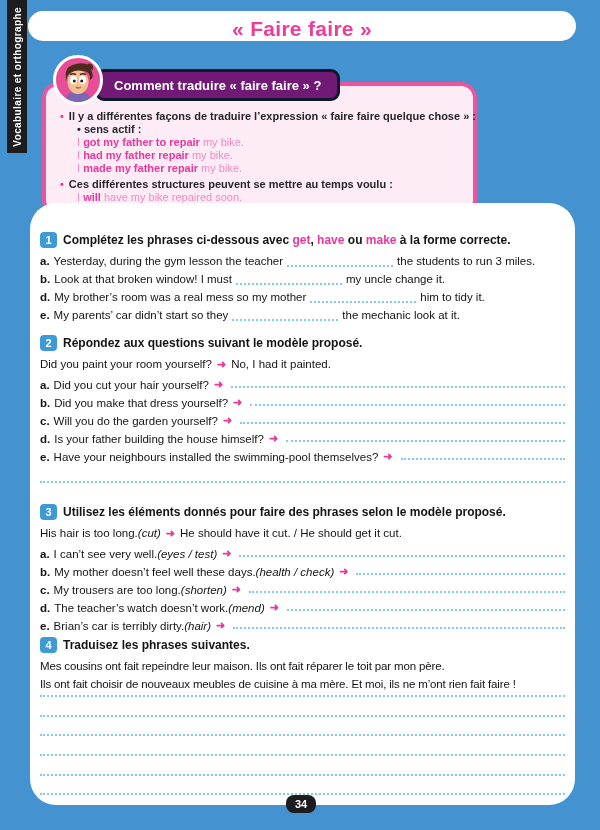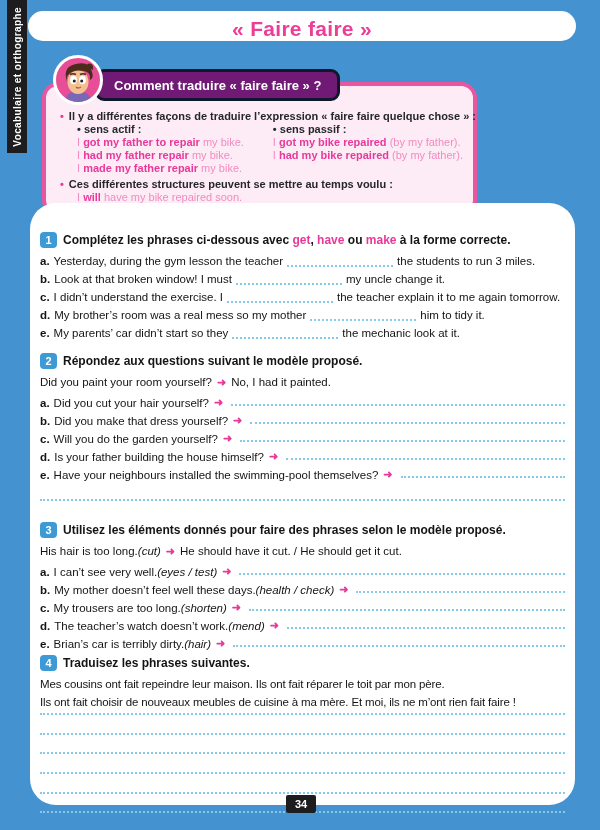--- a/index.html
+++ b/index.html
@@ -82,21 +82,21 @@
   .src{height:18px;line-height:18px;white-space:nowrap;letter-spacing:-.15px;}
   .ans-row{height:17.7px;border-top:2px dotted #85c9ec;}
   .ans-first{margin-top:2px;}
   .gap10{margin-top:10px;}
   .gap20{margin-top:20px;}
   .gap22{margin-top:22px;}
   .gap4{margin-top:4px;}
   
   .page-badge{
     position:absolute;left:286px;top:795px;width:30px;height:18px;
-    background:#1d1d1f;border-radius:2px;z-index:5;
+    background:#1d1d1f;border-radius:8px;z-index:5;
     display:flex;align-items:center;justify-content:center;
     color:#fff;font-size:11px;font-weight:bold;
   }
 </style>
 </head>
 <body>
 
 <div class="sidebar">
   <span>Vocabulaire et orthographe</span>
 </div>
@@ -129,41 +129,35 @@
   <div class="ib-line">
     <span class="ib-bullet">•</span><span class="ib-bold">Il y a différentes façons de traduire l’expression « faire faire quelque chose » :</span>
   </div>
   <div class="ib-cols">
     <div class="ib-col-left">
       <div class="ib-label">• sens actif :</div>
       <div class="ib-ex"><span class="lp">I </span><span class="mp">got my father to repair</span><span class="lp"> my bike.</span></div>
       <div class="ib-ex"><span class="lp">I </span><span class="mp">had my father repair</span><span class="lp"> my bike.</span></div>
       <div class="ib-ex"><span class="lp">I </span><span class="mp">made my father repair</span><span class="lp"> my bike.</span></div>
     </div>
-    <div class="ib-col-right">
-      <div class="ib-label">• sens passif :</div>
-      <div class="ib-ex"><span class="lp">I </span><span class="mp">got my bike repaired</span><span class="lp"> (by my father).</span></div>
-      <div class="ib-ex"><span class="lp">I </span><span class="mp">had my bike repaired</span><span class="lp"> (by my father).</span></div>
-    </div>
   </div>
   <div class="ib-line mt3">
     <span class="ib-bullet">•</span><span class="ib-bold">Ces différentes structures peuvent se mettre au temps voulu :</span>
   </div>
   <div class="ib-tense"><span class="lp">I </span><span class="mp">will</span><span class="lp"> have my bike repaired soon.</span></div>
 </div>
 
 <div class="panel">
 
   <div class="ex-head gap22">
     <span class="badge">1</span>
     <span class="ex-title"><span>Complétez les phrases ci-dessous avec </span><span class="pw">get</span><span>, </span><span class="pw">have</span><span> ou </span><span class="pw">make</span><span> à la forme correcte.</span></span>
   </div>
   <div class="row1"><span class="letter">a.</span><span>Yesterday, during the gym lesson the teacher</span><span class="blank"></span><span>the students to run 3 miles.</span></div>
   <div class="row1"><span class="letter">b.</span><span>Look at that broken window! I must</span><span class="blank"></span><span>my uncle change it.</span></div>
-  <div class="row1"><span class="letter">c.</span><span>I didn’t understand the exercise. I</span><span class="blank"></span><span>the teacher explain it to me again tomorrow.</span></div>
   <div class="row1"><span class="letter">d.</span><span>My brother’s room was a real mess so my mother</span><span class="blank"></span><span>him to tidy it.</span></div>
   <div class="row1"><span class="letter">e.</span><span>My parents’ car didn’t start so they</span><span class="blank"></span><span>the mechanic look at it.</span></div>
 
   <div class="ex-head gap10">
     <span class="badge">2</span>
     <span class="ex-title">Répondez aux questions suivant le modèle proposé.</span>
   </div>
   <div class="model"><span>Did you paint your room yourself?</span><span class="arrow">➜</span><span>No, I had it painted.</span></div>
   <div class="row">
       <span class="letter">a.</span>

